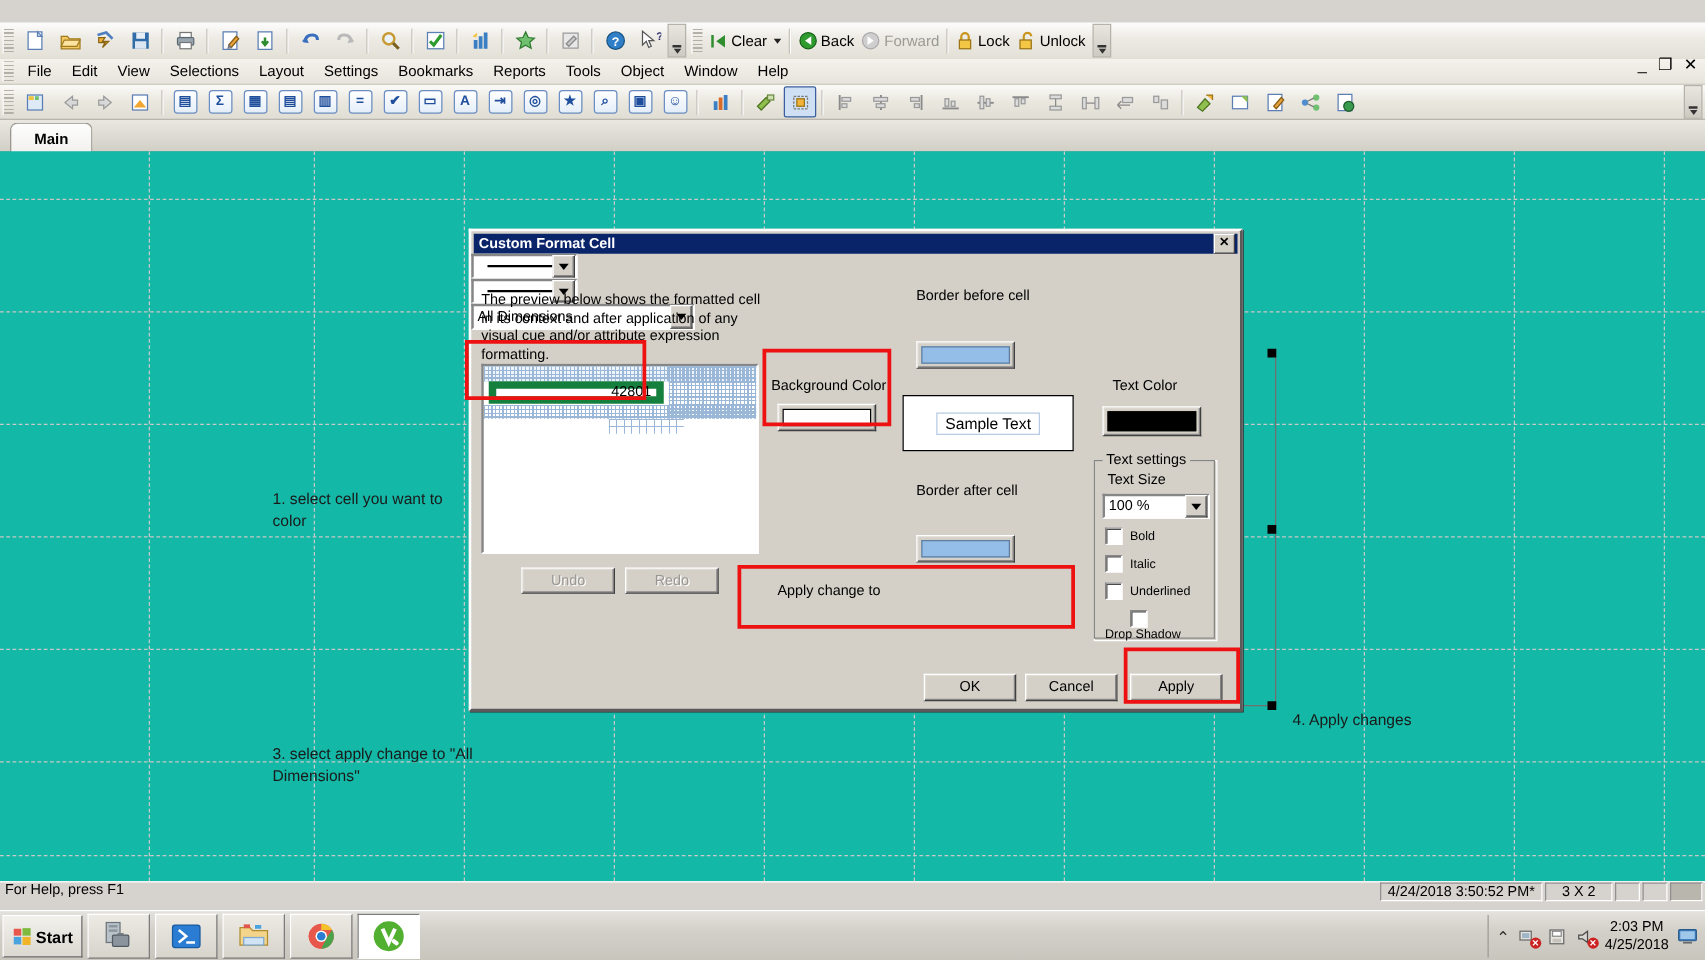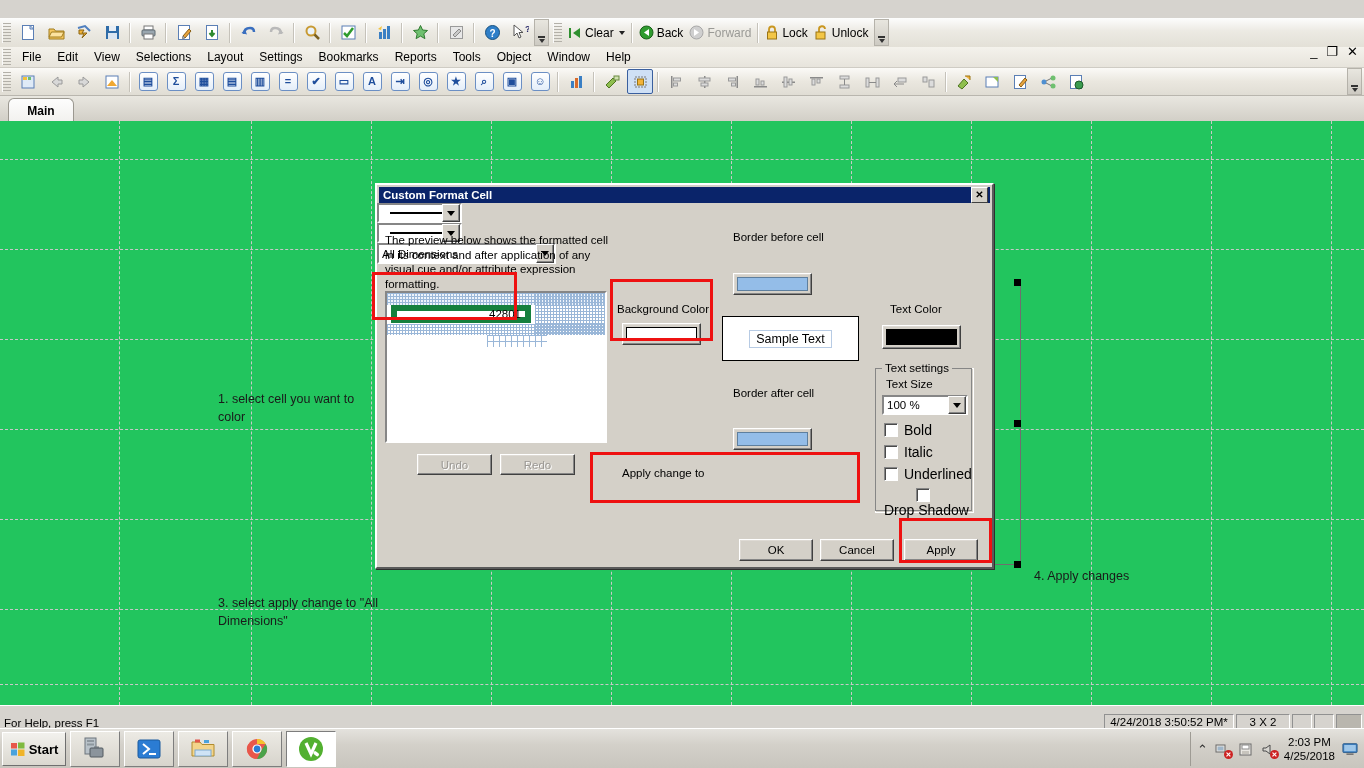--- a/index.html
+++ b/index.html
@@ -54,21 +54,21 @@
   
   .tabstrip{position:absolute;left:0;top:96px;width:1364px;height:25px;
             background:linear-gradient(#e9e7e0,#d2cfc7);border-bottom:1px solid #9b9890;}
   .tab{position:absolute;left:8px;top:2px;width:64px;height:23px;
        background:linear-gradient(#fdfdfd,#f2f1ee);
        border:1px solid #9b9890;border-bottom:none;border-radius:6px 6px 0 0;
        display:flex;align-items:center;justify-content:center;
        font-weight:bold;font-size:12px;color:#000;}
 
   
-  .canvas{position:absolute;left:0;top:121px;width:1364px;height:584px;background:#22c55e;overflow:hidden;}
+  .canvas{position:absolute;left:0;top:121px;width:1364px;height:584px;background:#14b8a6;overflow:hidden;}
   .gridv{position:absolute;top:0;bottom:0;width:0;border-left:1px dashed #c8c8c8;}
   .gridh{position:absolute;left:0;right:0;height:0;border-top:1px dashed #c8c8c8;}
 
   .note{position:absolute;font-size:12.5px;color:#1a1a1a;line-height:18px;}
 
   
   .selframe{position:absolute;border:1px solid #6f6f6f;background:transparent;}
   .handle{position:absolute;width:7px;height:7px;background:#000;}
 
   
@@ -123,34 +123,34 @@
   .swatch{border:1px solid;border-color:#fff #404040 #404040 #fff;
           box-shadow:inset -1px -1px 0 #868686,inset 1px 1px 0 #dedad4;
           display:flex;align-items:center;justify-content:center;background:#d4d0c8;}
   .swatch .inner{width:calc(100% - 8px);height:calc(100% - 8px);border:1px solid #000;}
 
   .group{position:absolute;border:1px solid #fff;box-sizing:border-box;}
   .group::before{content:"";position:absolute;left:-1px;top:-1px;right:1px;bottom:1px;border:1px solid #868686;}
   .group > .gl{position:absolute;left:6px;top:-7px;background:#d4d0c8;padding:0 3px;font-size:11.5px;color:#000;z-index:2;}
   .group > *{position:relative;z-index:1;}
 
-  .chk{position:absolute;display:flex;align-items:center;font-size:14px;color:#000;}
+  .chk{position:absolute;display:flex;align-items:center;font-size:10px;color:#000;}
   .chkbox{width:12px;height:12px;background:#fff;border:1px solid;
           border-color:#868686 #fff #fff #868686;box-shadow:inset 1px 1px 0 #4a4a4a;margin-right:6px;}
 
   .sampletext{position:absolute;background:#fff;border:1px solid #000;
               display:flex;align-items:center;justify-content:center;}
   .sampletext .inner{border:1px solid #b7cbe4;padding:1px 6px;font-size:12.5px;color:#000;}
 
   
   .redbox{position:absolute;border:3px solid #ee1111;box-sizing:border-box;pointer-events:none;}
 
   
   .statusbar{position:absolute;left:0;top:705px;width:1364px;height:23px;
-             background:#d6d3ce;border-top:1px solid #fff;display:flex;align-items:flex-end;}
+             background:#d6d3ce;border-top:1px solid #fff;display:flex;align-items:flex-start;}
   .sb-cell{height:15px;border:1px solid;border-color:#919191 #fff #fff #919191;
            display:flex;align-items:center;padding:0 4px;font-size:11.5px;color:#000;margin-right:2px;box-sizing:border-box;}
   .sb-flat{flex:1;font-size:11.5px;color:#000;padding-left:4px;}
 
   
   .taskbar{position:absolute;left:0;top:728px;width:1364px;height:40px;
            background:linear-gradient(#e4e2dd,#d3d0c9 40%,#c8c5bd);border-top:1px solid #fff;
            display:flex;align-items:center;}
   .startbtn{margin-left:2px;width:62px;height:32px;display:flex;align-items:center;justify-content:center;gap:3px;
             background:linear-gradient(#f2f1ed,#dbd8d0);border:1px solid;

